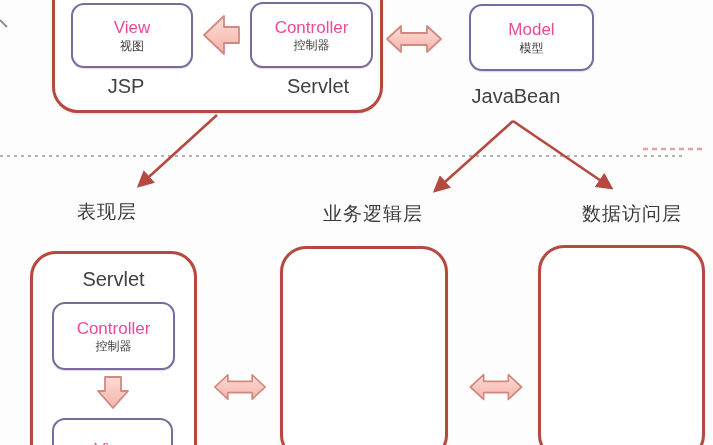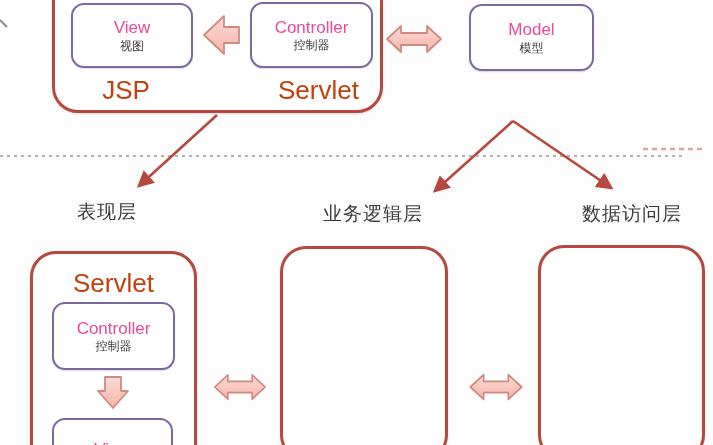--- a/index.html
+++ b/index.html
@@ -16,21 +16,21 @@
   }
   
   .box-purple{
     position:absolute; border:2.5px solid #7a6a9d; border-radius:13px;
     background:#ffffff; display:flex; flex-direction:column;
     align-items:center; justify-content:center; line-height:1.25;
     box-shadow:0 1px 1px rgba(122,106,157,.25);
   }
   .box-purple .en{ font-size:17px; color:#ec4899; }
   .box-purple .cn{ font-size:12px; color:#3a3a3a; }
-  .caption{ position:absolute; font-size:26px; color:#c2410c; text-align:center; }
+  .caption{ position:absolute; font-size:20px; color:#404040; text-align:center; }
   .layer-label{ position:absolute; font-size:19px; color:#3a3a3a; text-align:center; letter-spacing:1px; }
   .overlay{ position:absolute; left:0; top:0; pointer-events:none; z-index:5; }
   svg{ display:block; }
 </style>
 </head>
 <body>
 
 <div class="stage">
 
   <div class="container-red" style="left:52px; top:-26px; width:331px; height:139px;"></div>
@@ -66,20 +66,21 @@
     </linearGradient>
       </defs>
     <polygon points="3,20 17,7 17,14 43,14 43,7 57,20 43,33 43,26 17,26 17,33" fill="url(#g2)" stroke="#cf8a81" stroke-width="1.8" stroke-linejoin="round"></polygon>
   </svg>
 
   <div class="box-purple" style="left:445px; top:4px; width:125px; height:67px;margin-left:24px;">
     <span class="en">Model</span>
     <span class="cn">模型</span>
   </div>
 
+  <div class="caption" style="left:456px; top:85px; width:120px;">JavaBean</div>
 
   <div class="layer-label" style="left:308px; top:201px; width:130px;">业务逻辑层</div>
   <div class="layer-label" style="left:52px; top:199px; width:110px;">表现层</div>
   <div class="layer-label" style="left:567px; top:201px; width:130px;">数据访问层</div>
 
   <div class="container-red" style="left:30px; top:251px; width:167px; height:220px;">
     <div class="caption" style="left:0; right:0; top:14px; position:absolute;">Servlet</div>
   </div>
 
   <div class="box-purple" style="left:52px; top:302px; width:123px; height:68px;">

